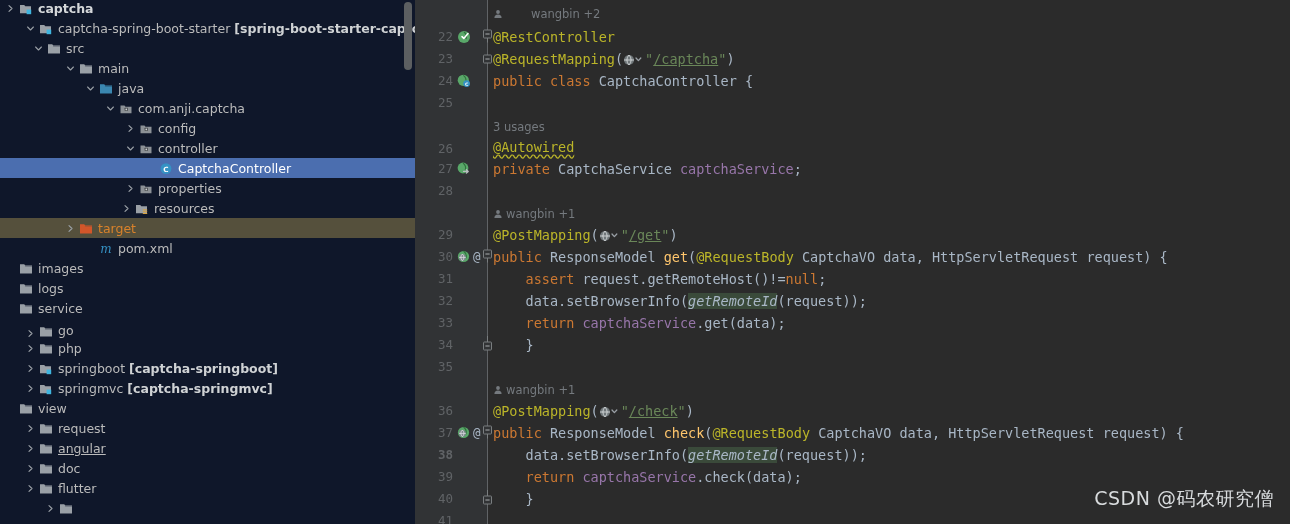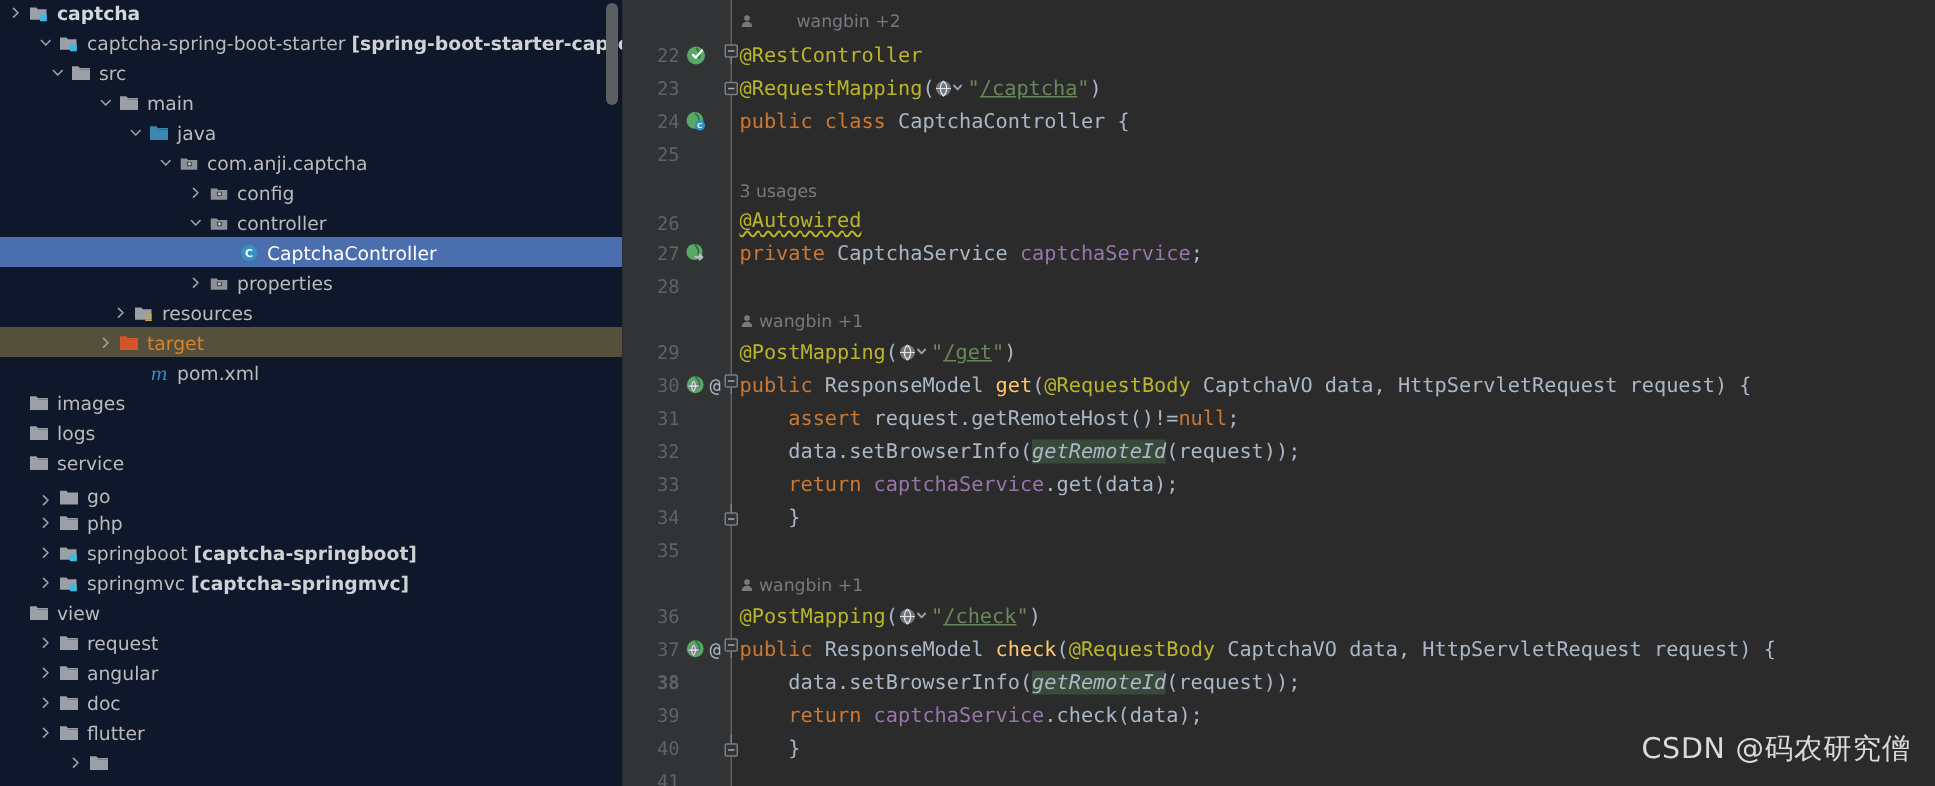--- a/index.html
+++ b/index.html
@@ -318,21 +318,21 @@
           </span>
           <span class="icn">
             <svg xmlns="http://www.w3.org/2000/svg" width="14" height="13" viewBox="0 0 14 13">
               <path d="M1.5 3.6h4l1 1.1h6v6.5h-11z" fill="#8c9196"></path>
               <rect x="5.6" y="5.8" width="3.4" height="3" rx="0.4" fill="#4a4d4f"></rect>
               <circle cx="7.3" cy="7.3" r="0.9" fill="#cfd3d6"></circle>
             </svg>
           </span>
           <span class="lbl">properties</span>
         </div>
-        <div class="row" style="padding-left: 74px;">
+        <div class="row" style="padding-left: 120px;">
           <span class="arrow">
             <svg xmlns="http://www.w3.org/2000/svg" width="9" height="9" viewBox="0 0 9 9">
               <path d="M3 1.6 L6 4.5 L3 7.4" stroke="#9aa0a6" stroke-width="1.1" fill="none" stroke-linecap="round" stroke-linejoin="round"></path>
             </svg>
           </span>
           <span class="icn">
             <svg xmlns="http://www.w3.org/2000/svg" width="14" height="13" viewBox="0 0 14 13">
               <path d="M1 3h4.2l1.1 1.2H12v7H1z" fill="#9aa0a6"></path>
               <rect x="7.8" y="7.4" width="4.4" height="1" fill="#d9a441"></rect>
               <rect x="7.8" y="9.2" width="4.4" height="1" fill="#d9a441"></rect>
@@ -467,21 +467,21 @@
             </svg>
           </span>
           <span class="icn">
             <svg xmlns="http://www.w3.org/2000/svg" width="14" height="13" viewBox="0 0 14 13">
               <path d="M1 3.2h4.2l1.1 1.2H13v7H1z" fill="#9aa0a6"></path>
               <path d="M1 2.2h4.2l1.1 1.2H13v1H1z" fill="#9aa0a6"></path>
             </svg>
           </span>
           <span class="lbl">request</span>
         </div>
-        <div class="row" style="padding-left: 24px;">
+        <div class="row" style="padding-left: 24px; text-decoration: underline;">
           <span class="arrow">
             <svg xmlns="http://www.w3.org/2000/svg" width="9" height="9" viewBox="0 0 9 9">
               <path d="M3 1.6 L6 4.5 L3 7.4" stroke="#9aa0a6" stroke-width="1.1" fill="none" stroke-linecap="round" stroke-linejoin="round"></path>
             </svg>
           </span>
           <span class="icn">
             <svg xmlns="http://www.w3.org/2000/svg" width="14" height="13" viewBox="0 0 14 13">
               <path d="M1 3.2h4.2l1.1 1.2H13v7H1z" fill="#9aa0a6"></path>
               <path d="M1 2.2h4.2l1.1 1.2H13v1H1z" fill="#9aa0a6"></path>
             </svg>

